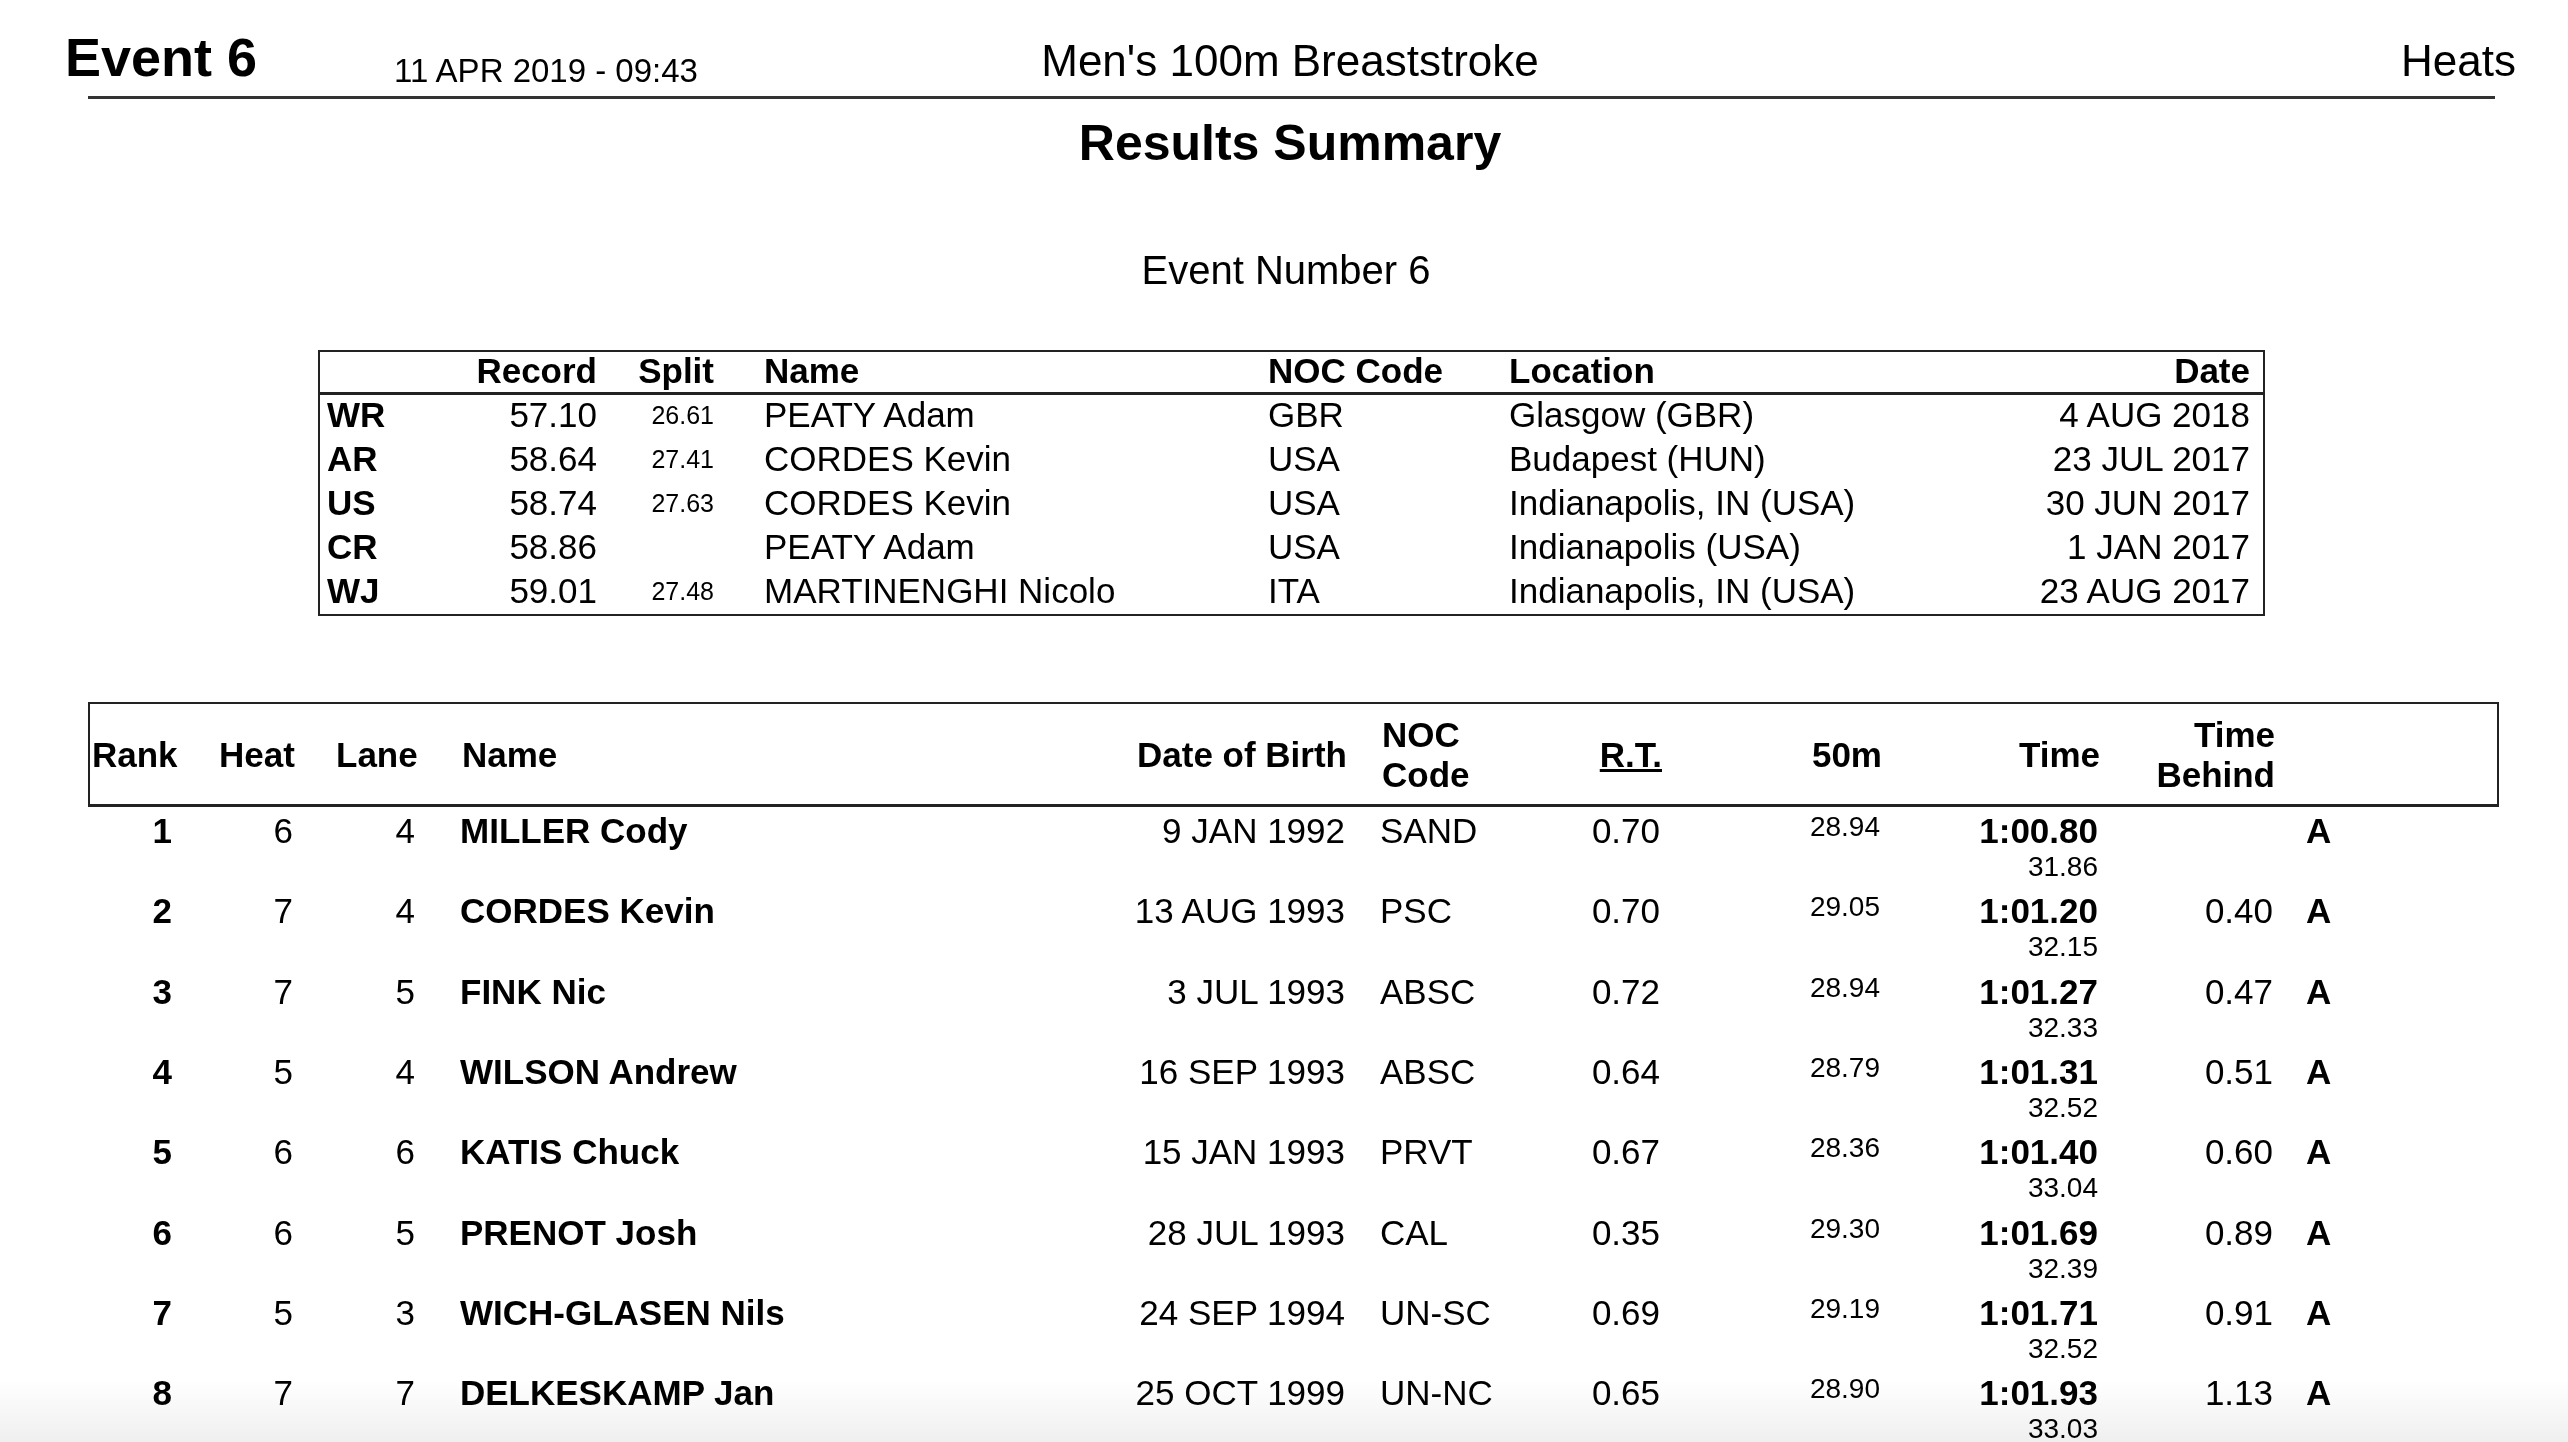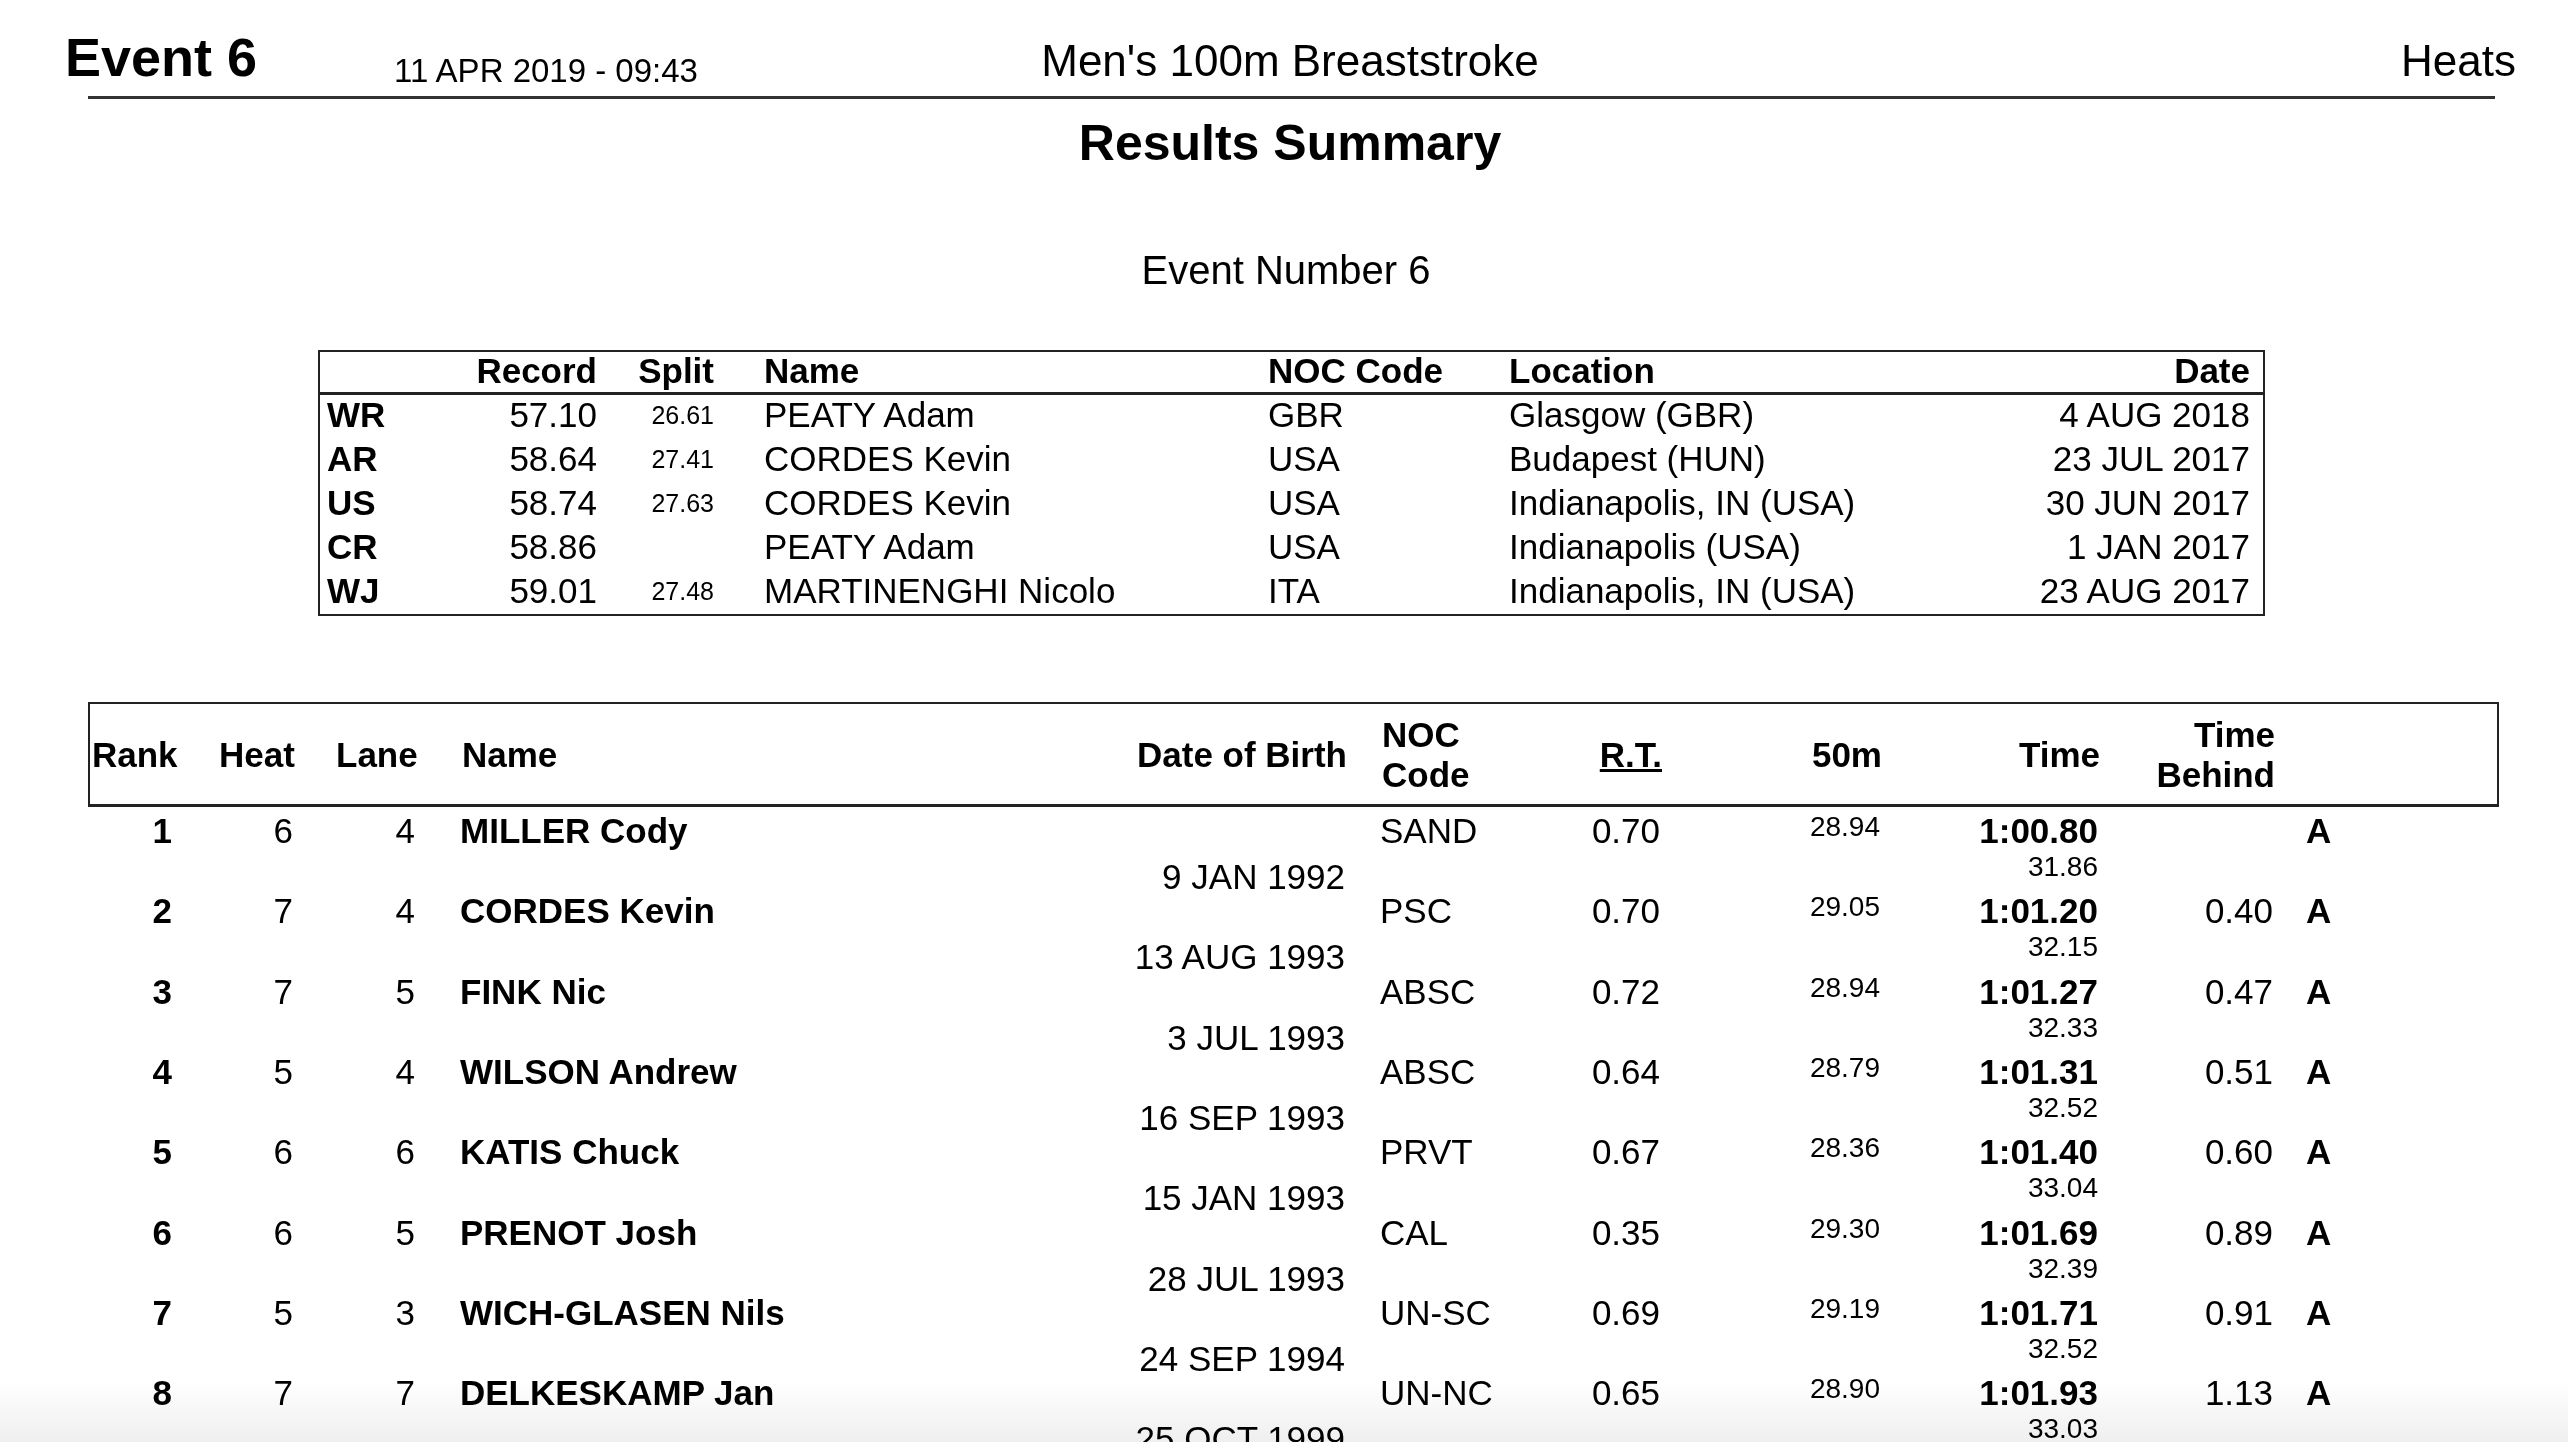--- a/index.html
+++ b/index.html
@@ -34,21 +34,21 @@
 
   
   .res-box { left: 88px; top: 702px; width: 2407px; height: 100px; border: 2px solid #222; border-bottom: 3px solid #222; }
   .res-head-cell { position: absolute; font-weight: bold; font-size: 35px; white-space: nowrap; line-height: 40px; }
   .res-row { position: absolute; left: 0; width: 2568px; height: 80px; font-size: 35px; }
   .res-cell { position: absolute; top: 0; white-space: nowrap; line-height: 40px; }
   .c-rank { right: calc(2568px - 172px); text-align: right; font-weight: bold; }
   .c-heat { right: calc(2568px - 293px); text-align: right; }
   .c-lane { right: calc(2568px - 415px); text-align: right; }
   .c-name { left: 460px; font-weight: bold; }
-  .c-dob { right: calc(2568px - 1345px); text-align: center; margin-top: 46px; }
+  .c-dob { right: calc(2568px - 1345px); text-align: center; }
   .c-noc { left: 1380px; }
   .c-rt { right: calc(2568px - 1660px); text-align: right; }
   .c-50 { right: calc(2568px - 1880px); text-align: right; font-size: 28px; top: -4px; }
   .c-time { right: calc(2568px - 2098px); text-align: right; font-weight: bold; }
   .c-split2 { right: calc(2568px - 2098px); text-align: right; top: 36px !important; font-size: 28px; }
   .c-behind { right: calc(2568px - 2273px); text-align: right; }
   .c-q { left: 2306px; font-weight: bold; }
 </style>
 </head>
 <body>

